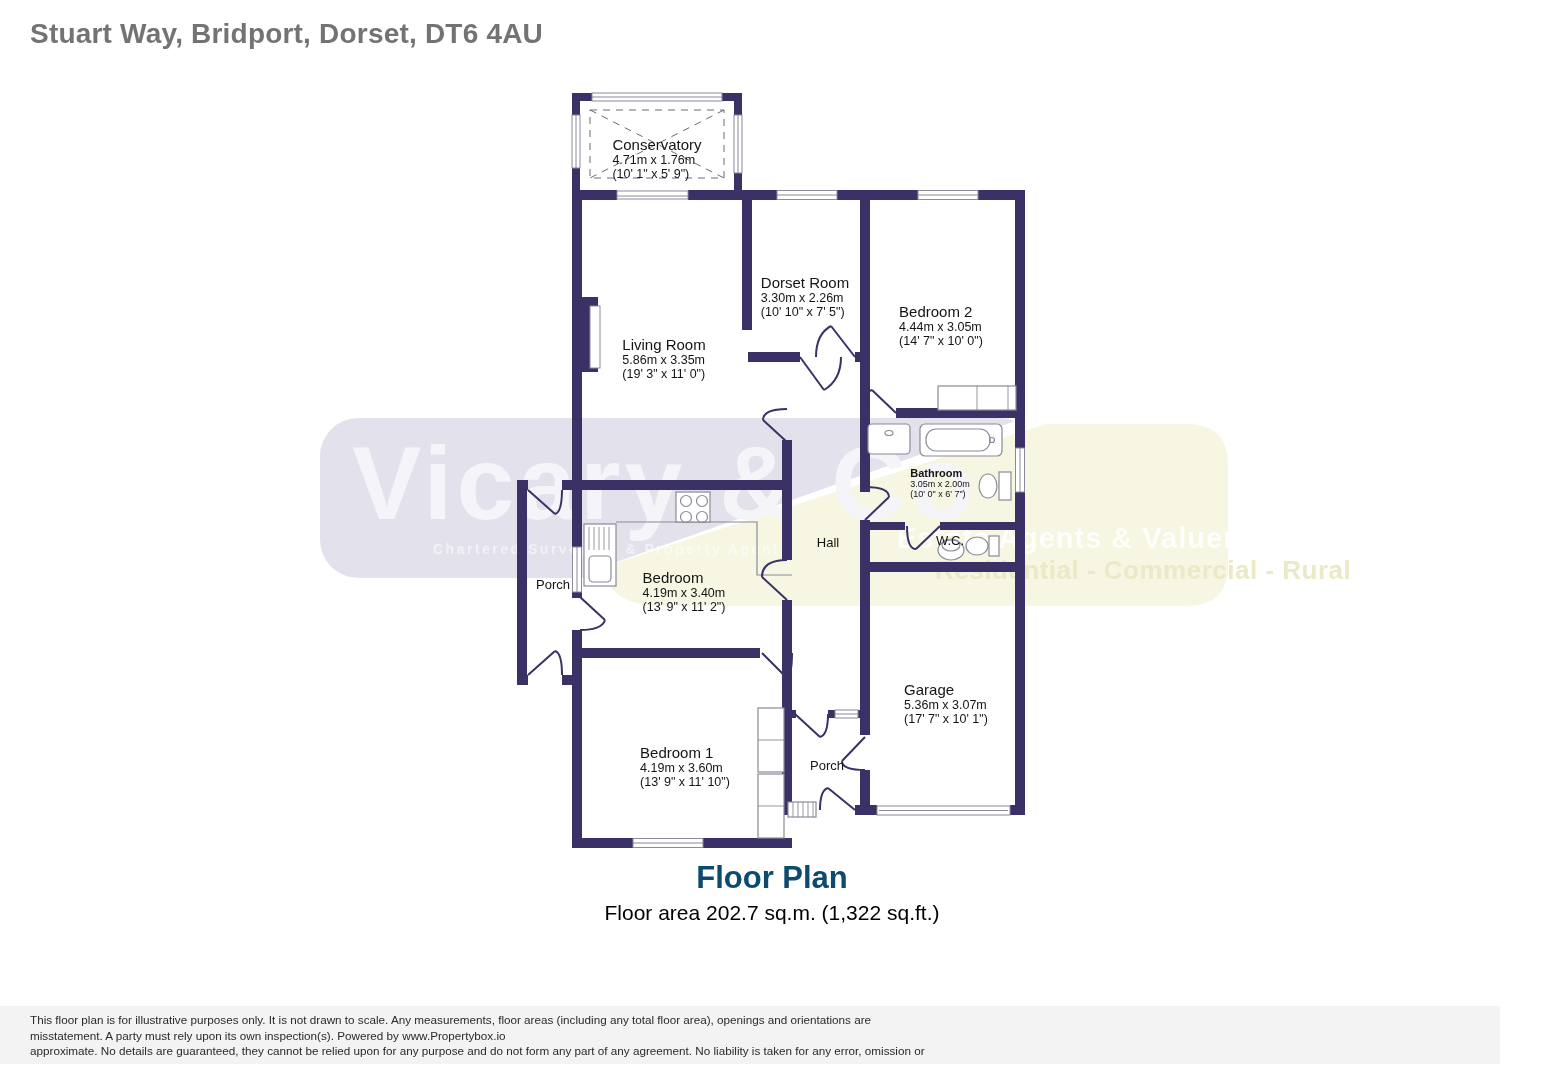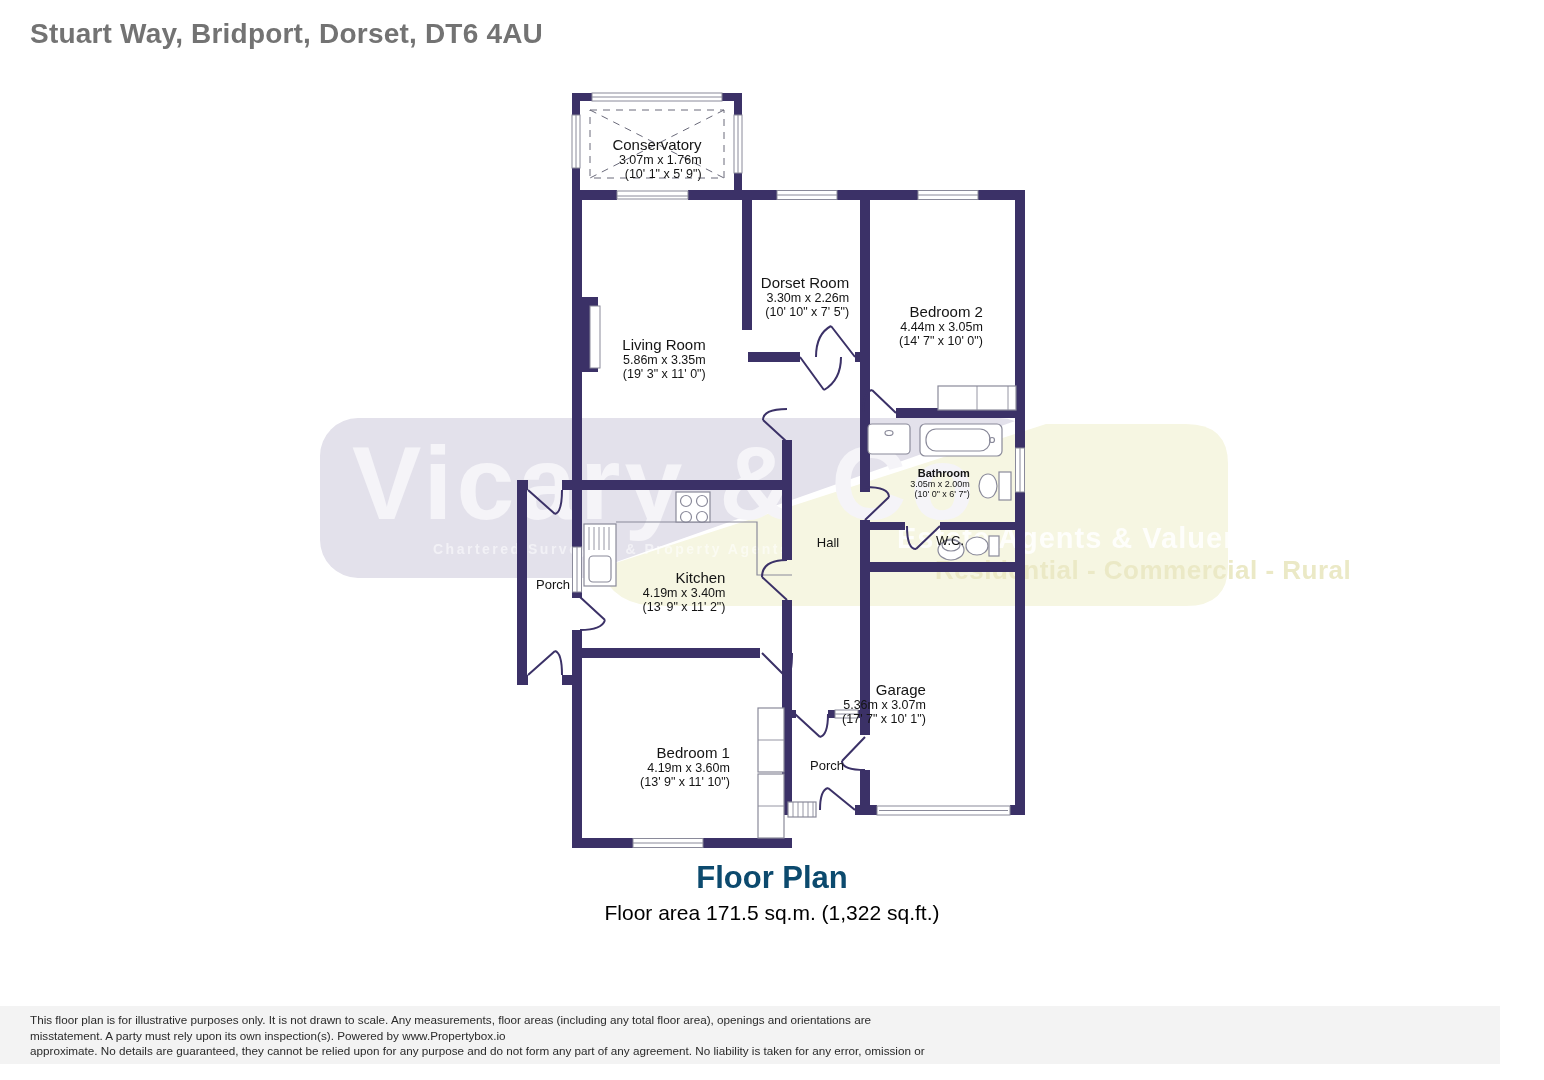--- a/index.html
+++ b/index.html
@@ -21,21 +21,21 @@
   svg{position:absolute;left:0;top:0}
   .wall{fill:var(--wall)}
   .win{fill:#fff;stroke:var(--fixture);stroke-width:1}
   .winline{stroke:var(--fixture);stroke-width:1;fill:none}
   .fix{fill:#fff;stroke:var(--fixture);stroke-width:1.2}
   .fixo{fill:none;stroke:var(--fixture);stroke-width:1.2}
   .thin{stroke-width:.9}
   .door{fill:none;stroke:var(--wall);stroke-width:2}
   .dash{fill:none;stroke:#6a6a7a;stroke-width:1;stroke-dasharray:7 6}
   
-  .rlabel{position:absolute;transform:translate(-50%,-50%);text-align:right;white-space:nowrap;color:#141414;z-index:6}
+  .rlabel{position:absolute;transform:translate(-50%,-50%);text-align:left;white-space:nowrap;color:#141414;z-index:6}
   .rname{font-size:15px;line-height:17px}
   .rdim{font-size:12.5px;line-height:14px}
   .rname-sm{font-size:11px;font-weight:700;line-height:12px}
   .rdim-sm{font-size:9px;line-height:10px}
   .rsingle{font-size:13px}
   
   .plan-title{left:50%;transform:translateX(-50%);top:860px;font-size:31px;font-weight:600;color:#0c4a6e}
   .plan-area{left:50%;transform:translateX(-50%);top:901px;font-size:21px;color:#000}
   .total-area{left:30px;top:970px;font-size:21px;color:#000}
   .disclaimer{left:0;top:1006px;width:1500px;height:58px;background:var(--disclaimer_bg)}
@@ -257,21 +257,21 @@
       <path d="M762,653 L787,678 M792,653 Q792,675 787,678"></path>
       <path d="M795,714 L820,737 M828,714 Q828,735 820,737"></path>
       <path d="M865,737 L842,761 M865,770 Q842,770 842,761"></path>
       <path d="M855,810 L828,788 M820,810 Q820,790 828,788"></path>
     </g>
   </svg>
 
   <div>
     <div class="rlabel" style="left:657px;top:158px">
       <div class="rname">Conservatory</div>
-      <div class="rdim">3.07m x 1.76m</div>
+      <div class="rdim">4.71m x 1.76m</div>
       <div class="rdim">(10' 1" x 5' 9")</div>
     </div>
     <div class="rlabel" style="left:664px;top:358px">
       <div class="rname">Living Room</div>
       <div class="rdim">5.86m x 3.35m</div>
       <div class="rdim">(19' 3" x 11' 0")</div>
     </div>
     <div class="rlabel" style="left:805px;top:296px">
       <div class="rname">Dorset Room</div>
       <div class="rdim">3.30m x 2.26m</div>
@@ -284,39 +284,39 @@
     </div>
     <div class="rlabel" style="left:940px;top:483px">
       <div class="rname-sm">Bathroom</div>
       <div class="rdim-sm">3.05m x 2.00m</div>
       <div class="rdim-sm">(10' 0" x 6' 7")</div>
     </div>
     <div class="rlabel rsingle" style="left:950px;top:540px">W.C.</div>
     <div class="rlabel rsingle" style="left:828px;top:542px">Hall</div>
     <div class="rlabel rsingle" style="left:553px;top:584px">Porch</div>
     <div class="rlabel" style="left:684px;top:591px">
-      <div class="rname">Kitchen</div>
+      <div class="rname">Bedroom</div>
       <div class="rdim">4.19m x 3.40m</div>
       <div class="rdim">(13' 9" x 11' 2")</div>
     </div>
     <div class="rlabel" style="left:685px;top:766px">
       <div class="rname">Bedroom 1</div>
       <div class="rdim">4.19m x 3.60m</div>
       <div class="rdim">(13' 9" x 11' 10")</div>
     </div>
     <div class="rlabel rsingle" style="left:827px;top:765px">Porch</div>
-    <div class="rlabel" style="left:884px;top:703px">
+    <div class="rlabel" style="left:946px;top:703px">
       <div class="rname">Garage</div>
       <div class="rdim">5.36m x 3.07m</div>
       <div class="rdim">(17' 7" x 10' 1")</div>
     </div>
   </div>
 
   <div class="abs plan-title z5">Floor Plan</div>
-  <div class="abs plan-area z5">Floor area 171.5 sq.m. (1,322 sq.ft.)</div>
+  <div class="abs plan-area z5">Floor area 202.7 sq.m. (1,322 sq.ft.)</div>
   <div class="abs disclaimer z5">
     <div class="disclaimer-text">
       <div>This floor plan is for illustrative purposes only. It is not drawn to scale. Any measurements, floor areas (including any total floor area), openings and orientations are</div>
       <div>misstatement. A party must rely upon its own inspection(s). Powered by www.Propertybox.io</div>
       <div>approximate. No details are guaranteed, they cannot be relied upon for any purpose and do not form any part of any agreement. No liability is taken for any error, omission or</div>
     </div>
   </div>
 
 </div>
 

